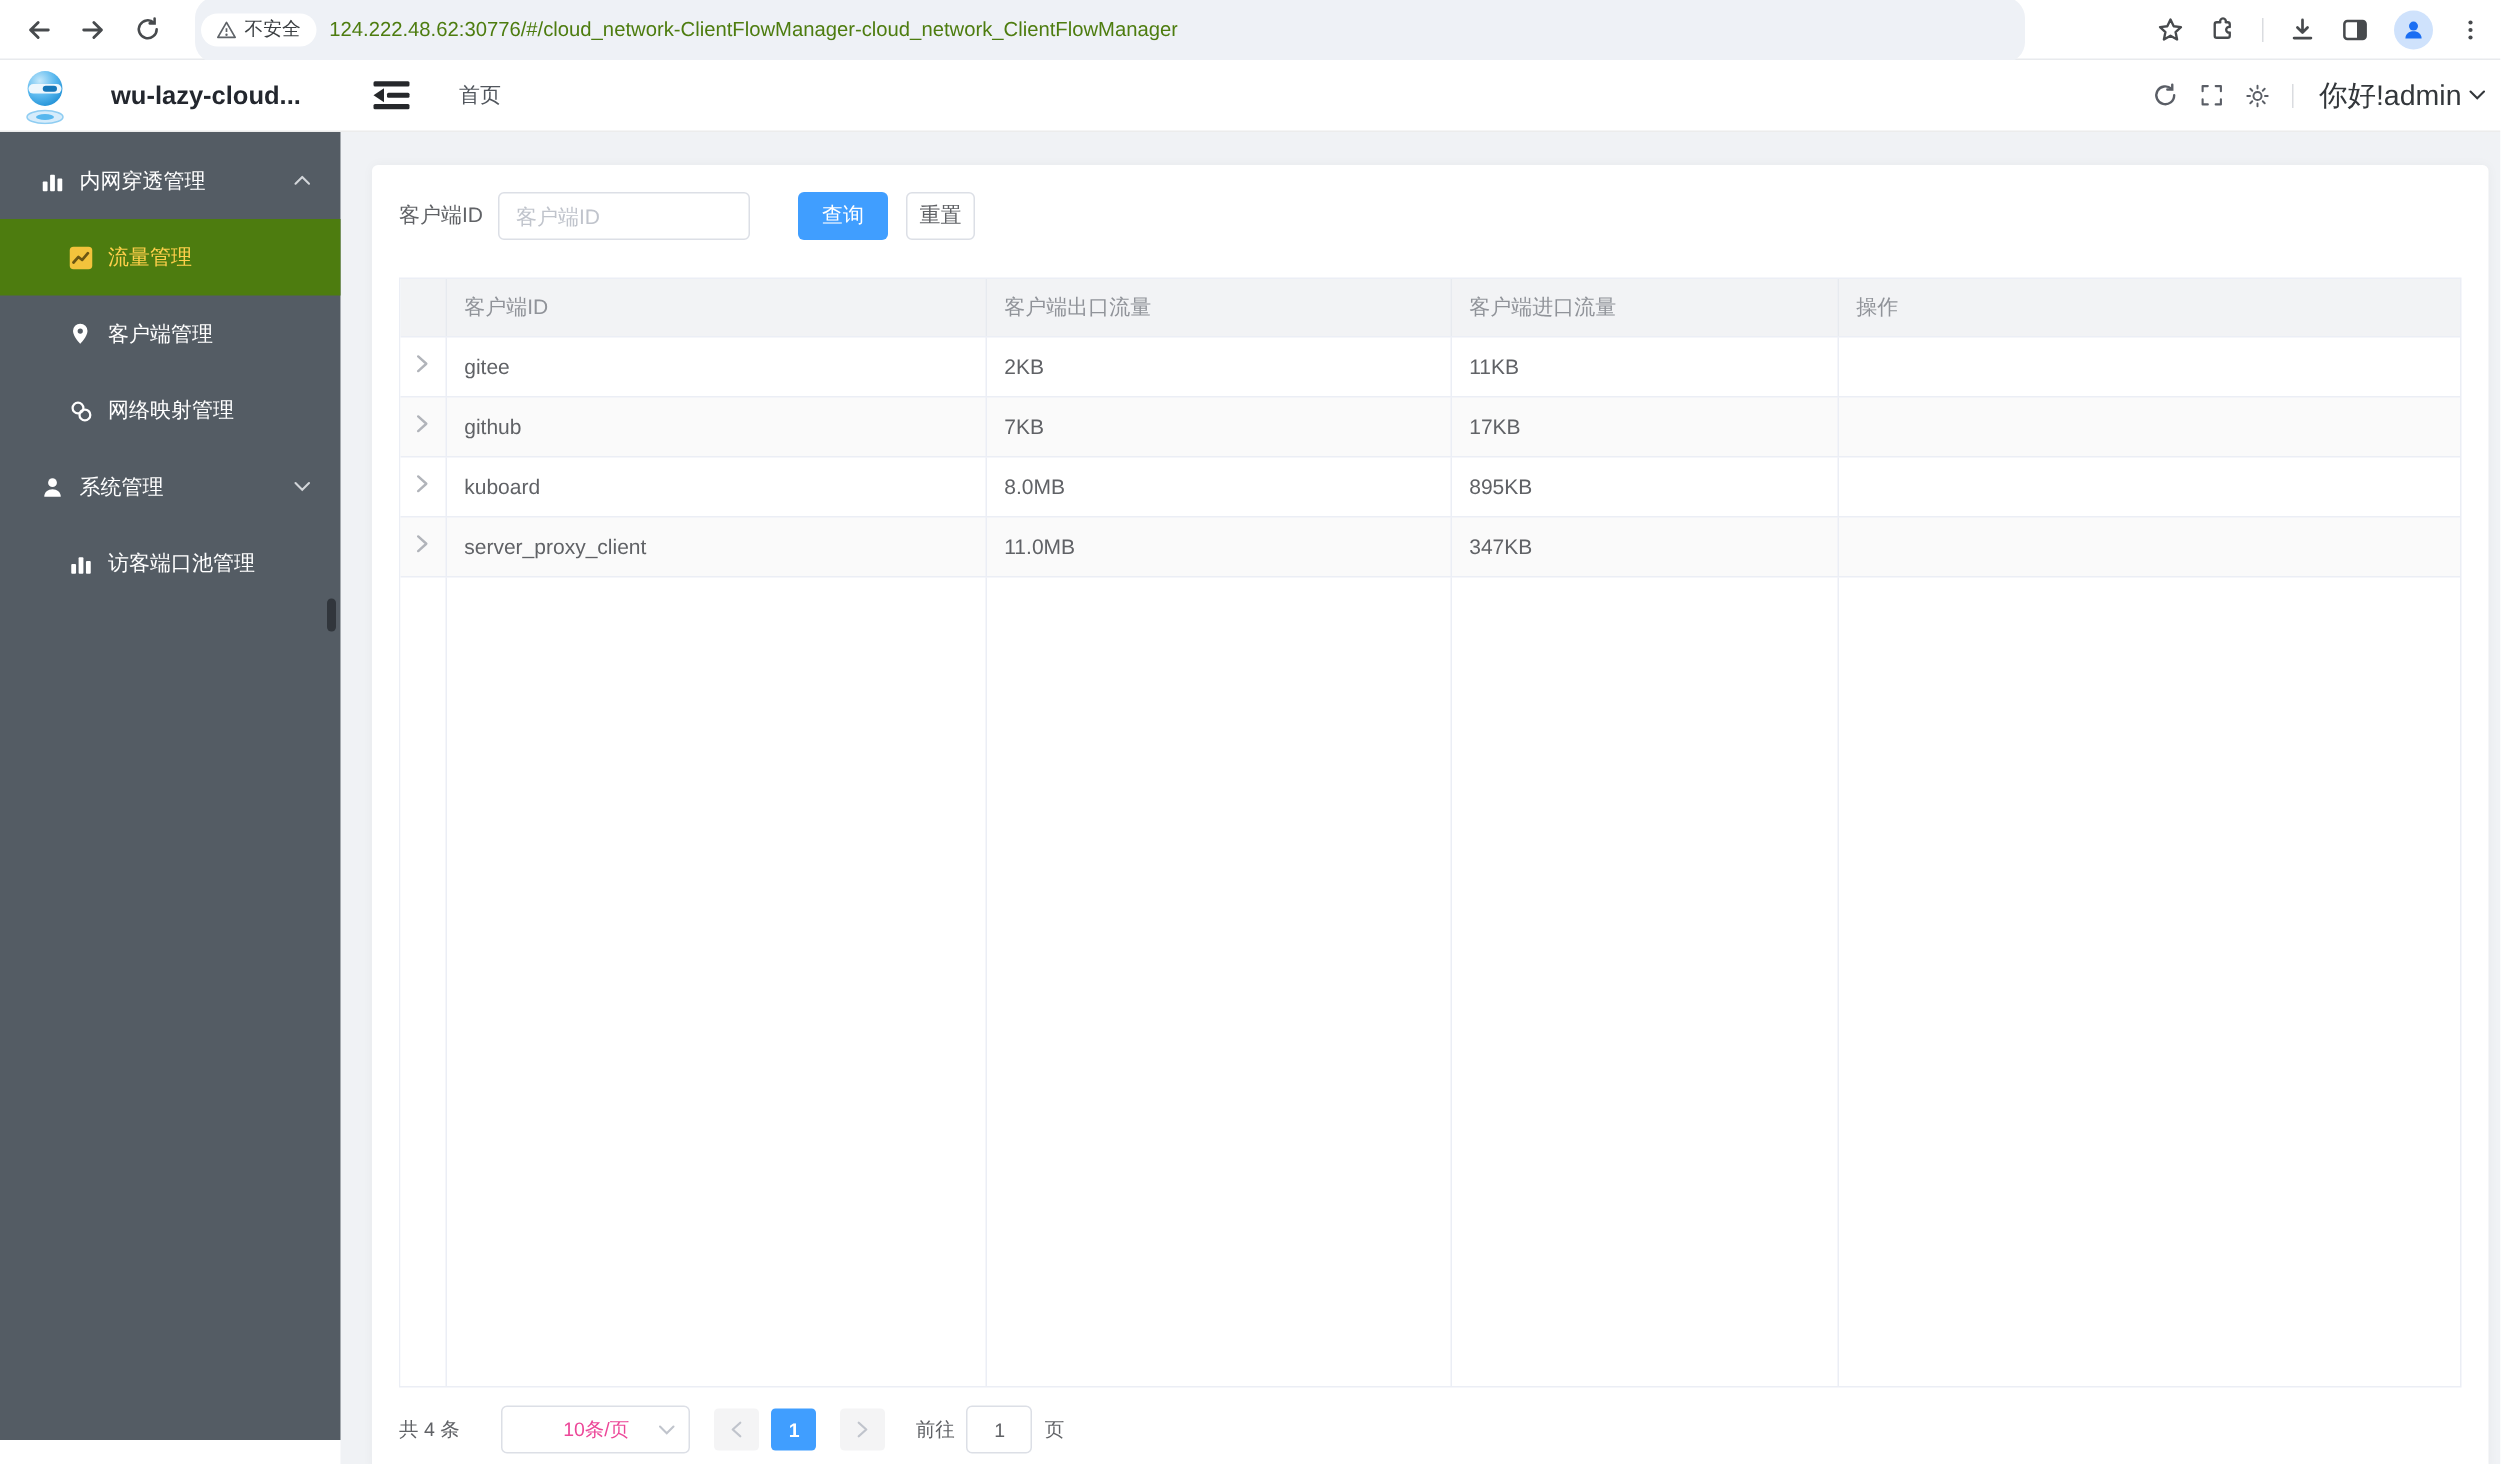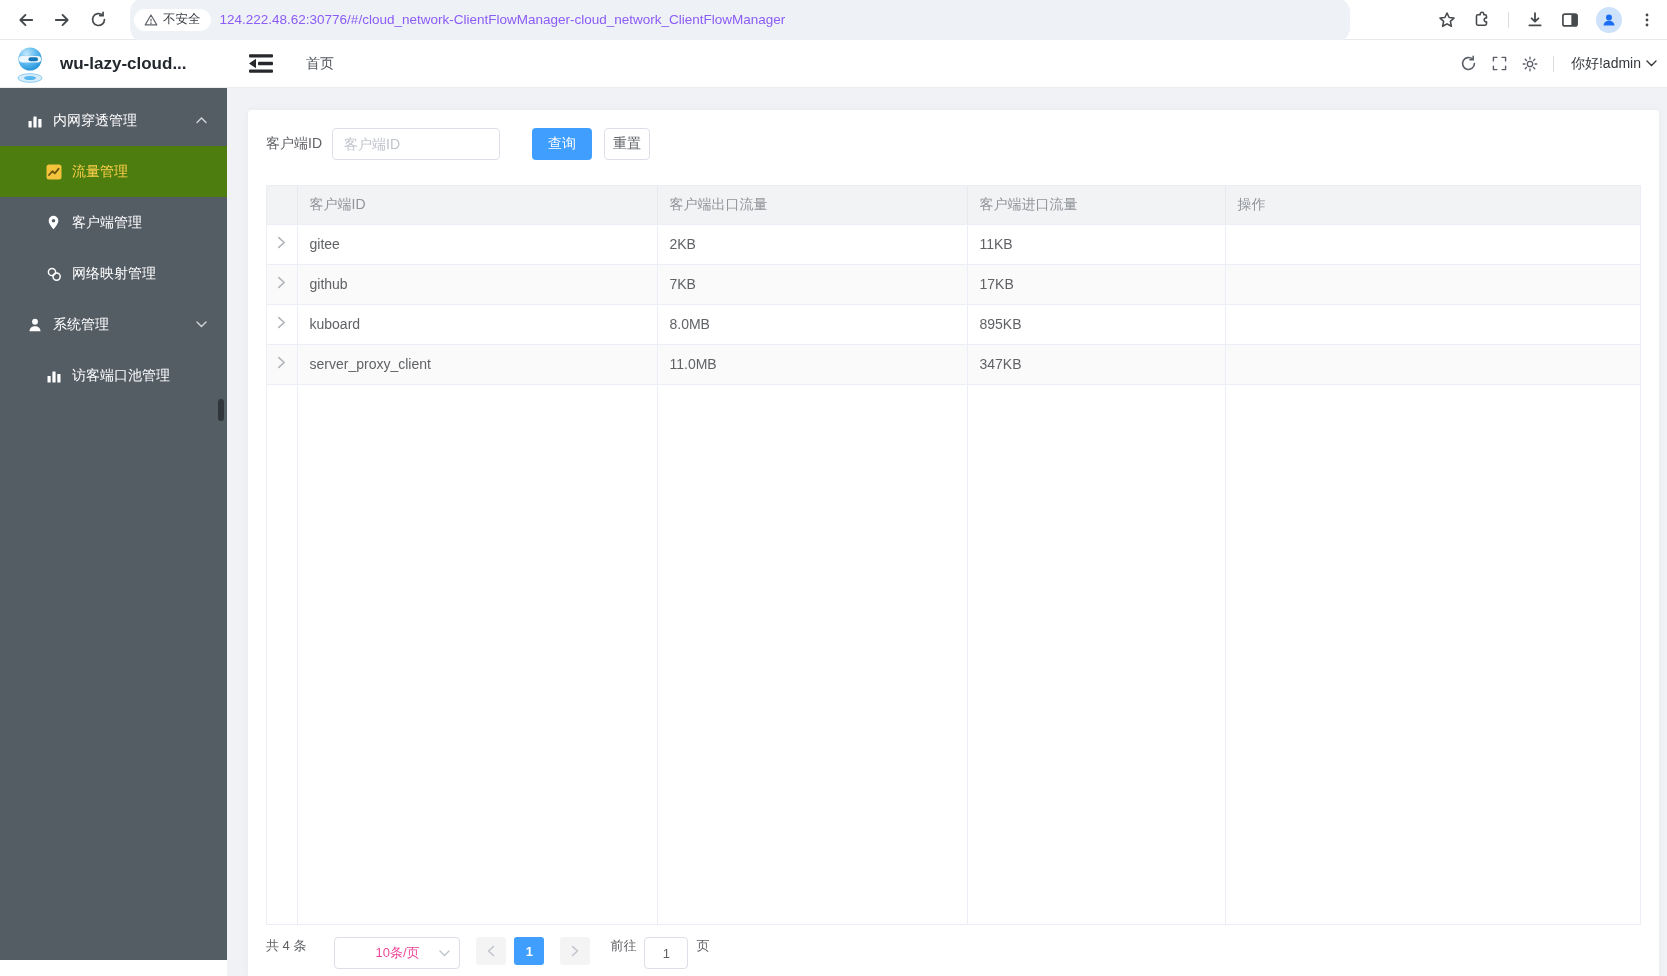--- a/index.html
+++ b/index.html
@@ -10,38 +10,38 @@
   
   .chrome { height:40px; background:#fff; border-bottom:1px solid #e8eaed;
     display:flex; align-items:center; padding:0 12px 0 14px; }
   .nav-ico { width:24px; height:24px; display:flex; align-items:center;
     justify-content:center; margin-right:12px; color:#474a4d; flex:none; }
   .omnibox { flex:1; min-width:0; height:44px; background:#eef1f6; border-radius:14px;
     display:flex; align-items:center; padding:0 14px 0 4px; margin:0 88px 0 8px; }
   .sec-chip { background:#fff; border-radius:11px; height:22px; display:flex;
     align-items:center; gap:5px; padding:0 10px; margin-right:9px;
     font-size:12.5px; color:#3c4043; flex:none; }
-  .url { font-size:13.5px; color:#8b5cf6; white-space:nowrap; overflow:hidden; }
+  .url { font-size:13.5px; color:#4d7c0f; white-space:nowrap; overflow:hidden; }
   .chrome-right { display:flex; align-items:center; gap:17px; flex:none; }
   .divider-v { width:1px; height:16px; background:#dadce0; }
   .avatar { width:26px; height:26px; border-radius:50%; background:#cfe2fc;
     display:flex; align-items:center; justify-content:center; }
 
   
   .app-header { position:absolute; top:40px; left:0; right:0; height:48px;
     background:#fff; border-bottom:1px solid #ececec; display:flex; align-items:center; z-index:3; }
-  .brand { display:flex; align-items:center; gap:13px; padding-left:13px;
+  .brand { display:flex; align-items:center; gap:27px; padding-left:13px;
     width:227px; flex:none; }
   .brand-title { font-size:17px; font-weight:bold; color:#23272e; white-space:nowrap; }
   .collapse-btn { margin-left:21px; display:flex; cursor:pointer; }
   .crumb { margin-left:32px; font-size:14px; color:#51565d; }
   .header-right { margin-left:auto; display:flex; align-items:center; gap:15px;
     padding-right:10px; color:#5a5e66; }
   .hdr-ico { display:flex; align-items:center; justify-content:center; cursor:pointer; }
-  .greet { font-size:14px; color:#33373b; display:flex; align-items:center; gap:5px;
+  .greet { font-size:19px; color:#33373b; display:flex; align-items:center; gap:5px;
     cursor:pointer; margin-left:2px; }
 
   
   .sidebar { position:absolute; top:88px; left:0; width:227px; bottom:16px;
     background:#545c64; padding-top:7px; z-index:2; }
   .menu-item { height:51px; position:relative; display:flex; align-items:center;
     font-size:14px; color:#fff; cursor:pointer; }
   .mi-icon { position:absolute; left:27px; display:flex; }
   .mi-label { position:absolute; left:53px; white-space:nowrap; }
   .mi-caret { position:absolute; right:20px; display:flex; }
@@ -73,21 +73,21 @@
   th { height:38px; background:#f2f3f5; color:#909399; font-weight:normal;
     font-size:14px; text-align:left; padding:0 12px;
     border-right:1px solid #e7eaef; border-bottom:1px solid #ebeef5; }
   td { height:40px; font-size:14px; color:#606266; padding:0 12px;
     border-right:1px solid #ebeef5; border-bottom:1px solid #ebeef5; background:#fff; }
   th:last-child, td:last-child { border-right:none; }
   tr.stripe td { background:#fafafa; }
   td.expand-cell { text-align:center; padding:0; }
   tr.filler td { height:auto; border-bottom:none; background:#fff; }
 
-  .pager { display:flex; height:32px; margin-top:12px;
+  .pager { display:flex; align-items:center; height:32px; margin-top:12px;
     font-size:13px; color:#606266; }
   .pager-total { margin-right:28px; }
   .pager-select { position:relative; width:126px; height:32px; border:1px solid #dcdfe6;
     border-radius:4px; display:flex; align-items:center; justify-content:center;
     color:#ec4899; cursor:pointer; }
   .pager-select .sel-caret { position:absolute; right:9px; top:12px; display:flex; }
   .pg-btn { width:30px; height:28px; background:#f4f4f5; border-radius:3px;
     display:flex; align-items:center; justify-content:center; margin-left:16px; cursor:default; }
   .pg-cur { width:30px; height:28px; background:#409eff; color:#fff; border-radius:3px;
     display:flex; align-items:center; justify-content:center; margin-left:8px; font-weight:bold; }

